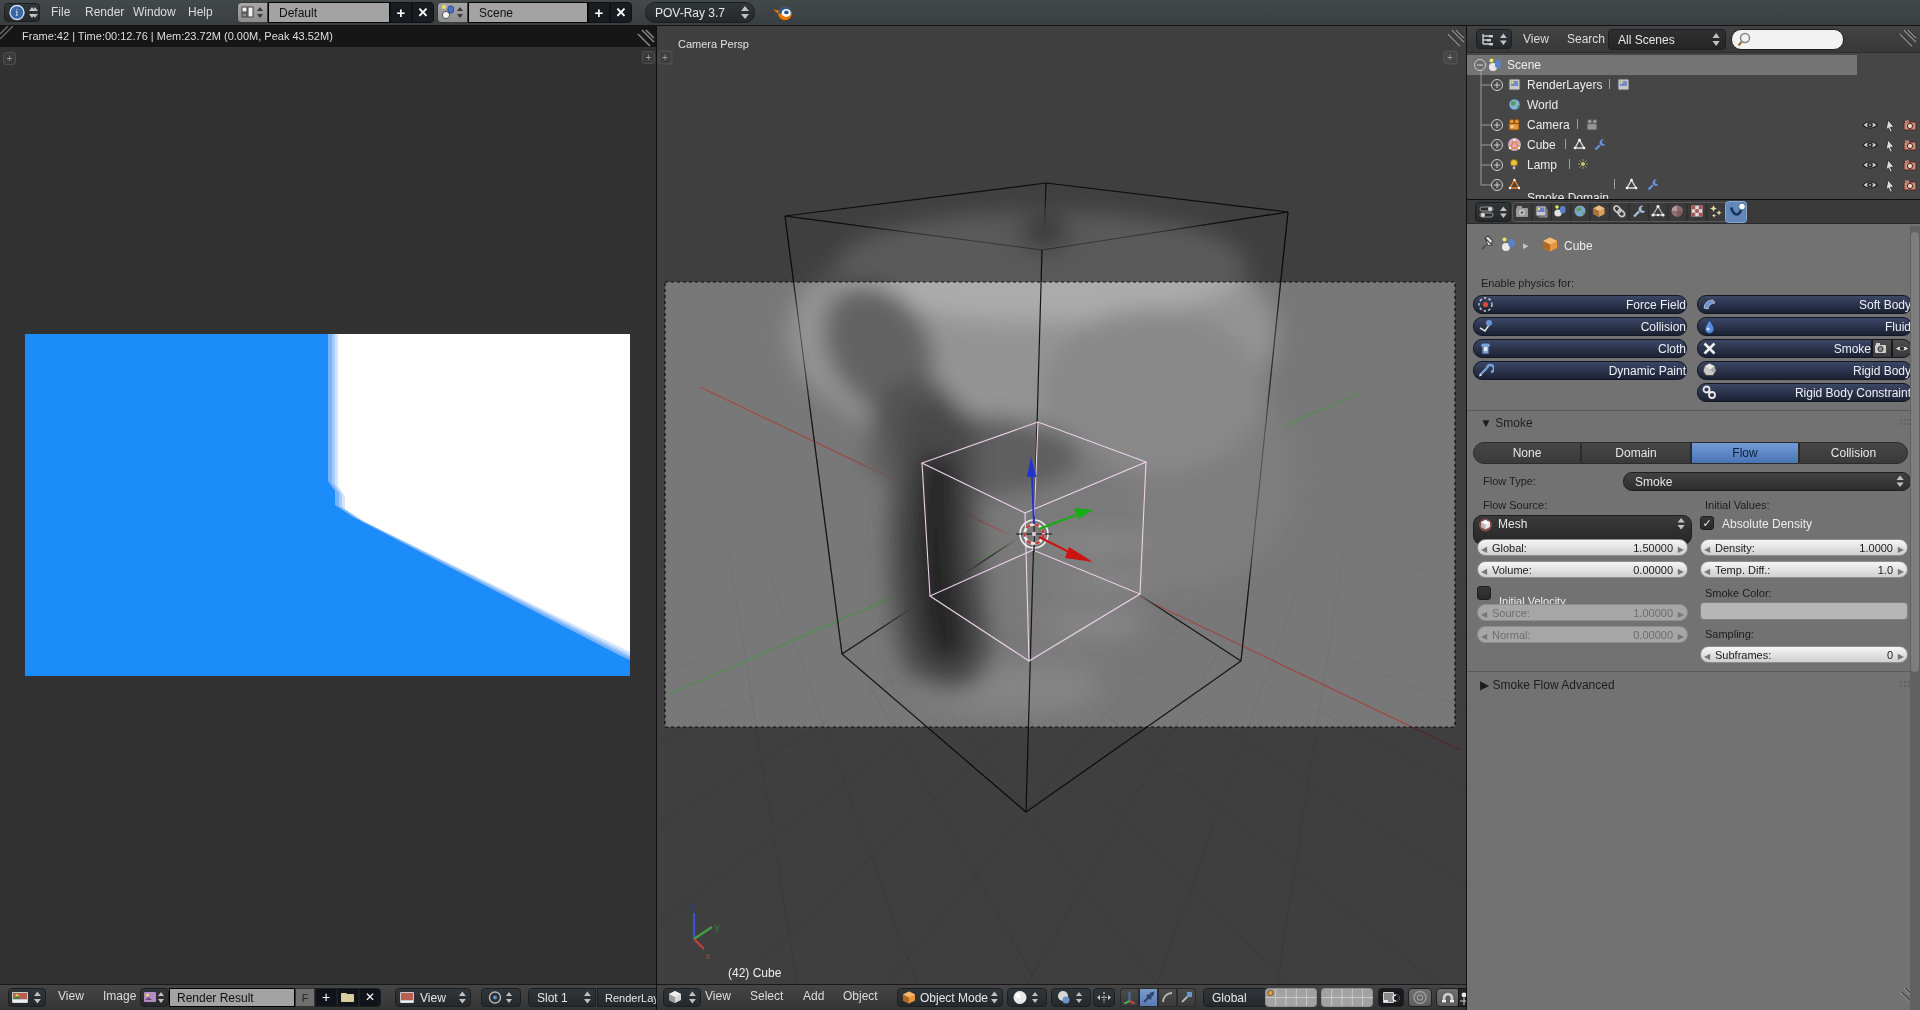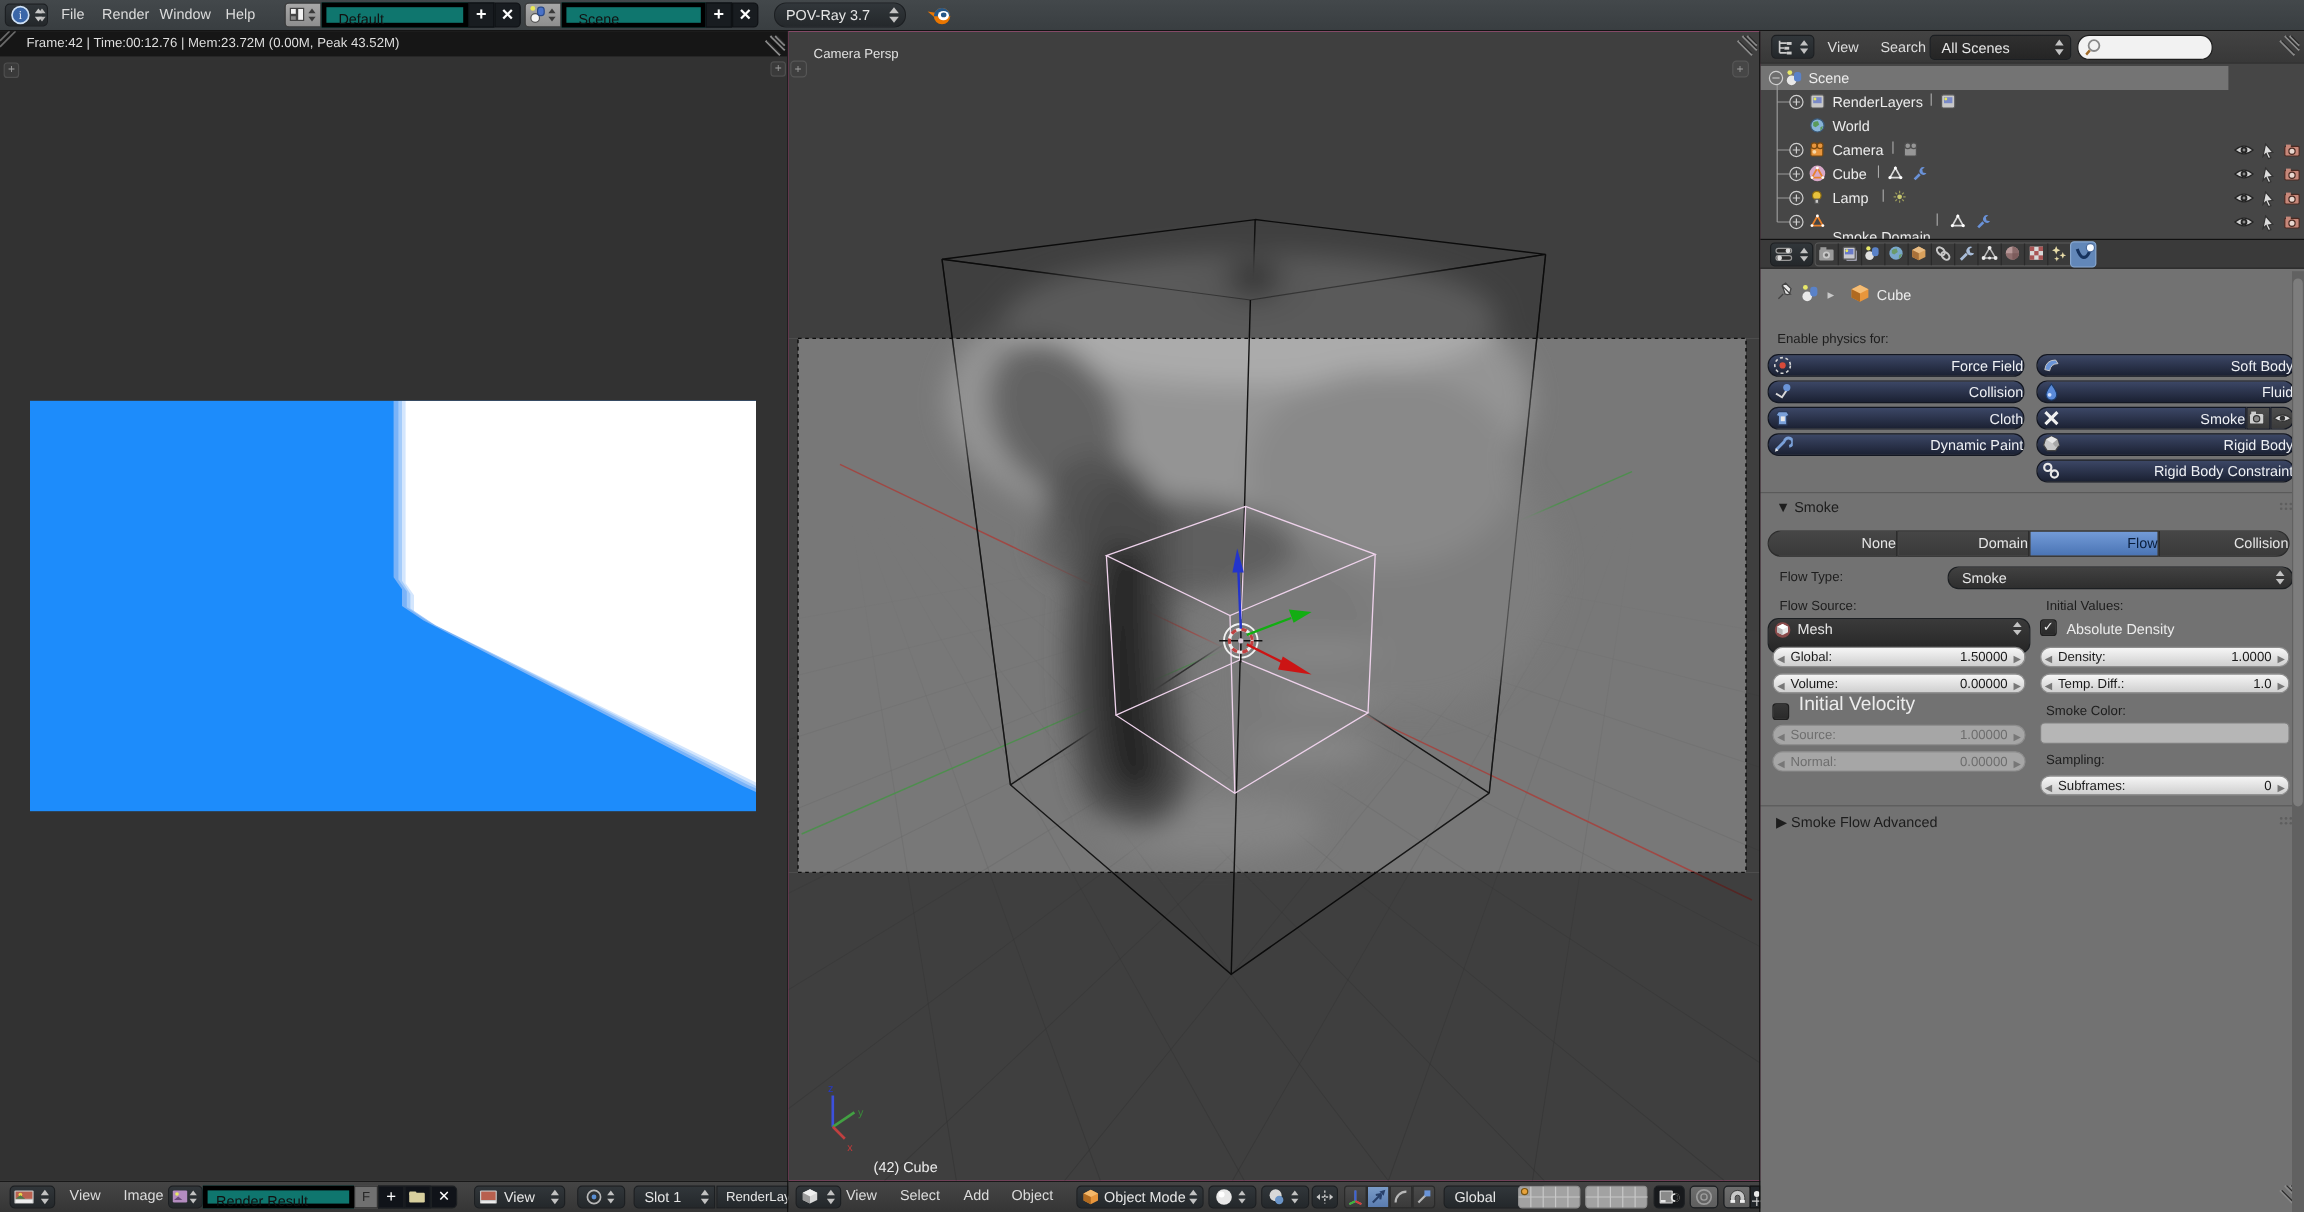--- a/index.html
+++ b/index.html
@@ -1,40 +1,40 @@
 <!DOCTYPE html>
 <html><head><meta charset="utf-8">
 <style>
 *{margin:0;padding:0;box-sizing:border-box}
 html,body{width:1920px;height:1010px;overflow:hidden;background:#6f6f6f;
 font-family:"Liberation Sans",sans-serif;-webkit-font-smoothing:antialiased}
 .abs{position:absolute}
 #top{left:0;top:0;width:1920px;height:26px;background:linear-gradient(#43484b,#393e41);border-bottom:1px solid #141414}
 .menu{color:#dcdcdc;font-size:12px;line-height:25px;position:absolute;top:0}
 .dbtn{position:absolute;background:linear-gradient(#31363a,#24282b);border:1px solid #1c1f22;border-radius:4px;color:#e6e6e6;font-size:12px}
-.wfield{position:absolute;background:#0f766e;border:4px solid #000000;color:#111;font-size:12px}
+.wfield{position:absolute;background:#a3a3a3;border:1px solid #000000;color:#111;font-size:12px}
 #imged{left:0;top:26px;width:656px;height:958px;background:#323232}
 #istrip{left:0;top:26px;width:656px;height:21px;background:#161616;color:#dedede;font-size:11px;line-height:21px}
 #rimg{left:25px;top:334px;width:605px;height:342px;background:#1d8cfb;overflow:hidden}
 #imghdr{left:0;top:984px;width:657px;height:26px;background:linear-gradient(#454545,#353535);border-top:1px solid #191919}
 #vp{left:657px;top:26px;width:810px;height:958px;background:#ec4899;overflow:hidden}
 #vphdr{left:657px;top:984px;width:810px;height:26px;background:linear-gradient(#454545,#353535);border-top:1px solid #191919}
 #outl{left:1467px;top:26px;width:453px;height:174px;background:#464646}
 #props{left:1467px;top:200px;width:453px;height:810px;background:#727272}
 #phdr{left:0;top:0;width:453px;height:24px;background:#3a3a3a;border-bottom:1px solid #2a2a2a}
 .vline{position:absolute;background:#101010}
 .lbl{position:absolute;color:#1d1d1d;font-size:11px}
 .wlbl{position:absolute;color:#ececec;font-size:11px}
 .pill{position:absolute;height:17px;border-radius:9px;background:linear-gradient(#f6f6f6,#cfcfcf);border:1px solid #8e8e8e;color:#1a1a1a;font-size:11px;line-height:15px}
 .pill .l{position:absolute;left:14px;top:1px}.pill .r{position:absolute;right:14px;top:1px}
 .pill .a1{position:absolute;left:3px;top:2px;color:#777;font-size:8px}.pill .a2{position:absolute;right:3px;top:2px;color:#777;font-size:8px}
 .dpill{background:#a6a6a6;border-color:#8e8e8e;color:#6e6e6e}
 .pbtn{position:absolute;height:19px;border-radius:9px;background:linear-gradient(#3c4766,#1b2133);border:1px solid #131722;color:#eef0f4;font-size:12px;text-align:right;line-height:18px}
 .chk{position:absolute;width:14px;height:14px;background:linear-gradient(#363636,#2a2a2a);border:1px solid #1e1e1e;border-radius:3px;color:#e8e8e8;font-size:11px;line-height:13px;text-align:center}
-.tab{position:absolute;height:22px;background:linear-gradient(#464646,#3a3a3a);border:1px solid #2c2c2c;color:#e6e6e6;font-size:12px;text-align:right;line-height:21px}
+.tab{position:absolute;height:22px;background:linear-gradient(#464646,#3a3a3a);border:1px solid #2c2c2c;color:#e6e6e6;font-size:12px;text-align:center;line-height:21px}
 </style></head>
 <body>
 
 <div id="top" class="abs"></div>
 <div id="topw" class="abs" style="left:0;top:0;width:1920px;height:26px">
   <div class="dbtn" style="left:4px;top:3px;width:36px;height:19px">
     <svg width="34" height="17">
         <circle cx="12" cy="8.5" r="7" fill="#3a66a8" stroke="#cfe0f4" stroke-width="1.4"></circle>
         <text x="12" y="12" font-size="10" fill="#e8eef8" text-anchor="middle" font-family="Liberation Serif">i</text>
         <path d="M27 7 l3 -4 3 4z M27.0 10.0 h6.0 l-3.0 4.0z" fill="#b8b8b8"></path>
@@ -819,21 +819,21 @@
       <span class="r">1.0000</span>
       <span class="a2">▶</span>
     </div>
   <div class="pill" style="left:233px;top:361px;width:208px">
       <span class="a1">◀</span>
       <span class="l">Temp. Diff.:</span>
       <span class="r">1.0</span>
       <span class="a2">▶</span>
     </div>
   <div class="chk" style="left:10px;top:386px"></div>
-  <span class="wlbl" style="left:32px;top:379px;font-size:16px">Initial Velocity</span>
+  <span class="wlbl" style="left:32px;top:395px;font-size:11px">Initial Velocity</span>
   <div class="pill dpill" style="left:10px;top:404px;width:211px">
       <span class="a1">◀</span>
       <span class="l">Source:</span>
       <span class="r">1.00000</span>
       <span class="a2">▶</span>
     </div>
   <div class="pill dpill" style="left:10px;top:426px;width:211px">
       <span class="a1">◀</span>
       <span class="l">Normal:</span>
       <span class="r">0.00000</span>

